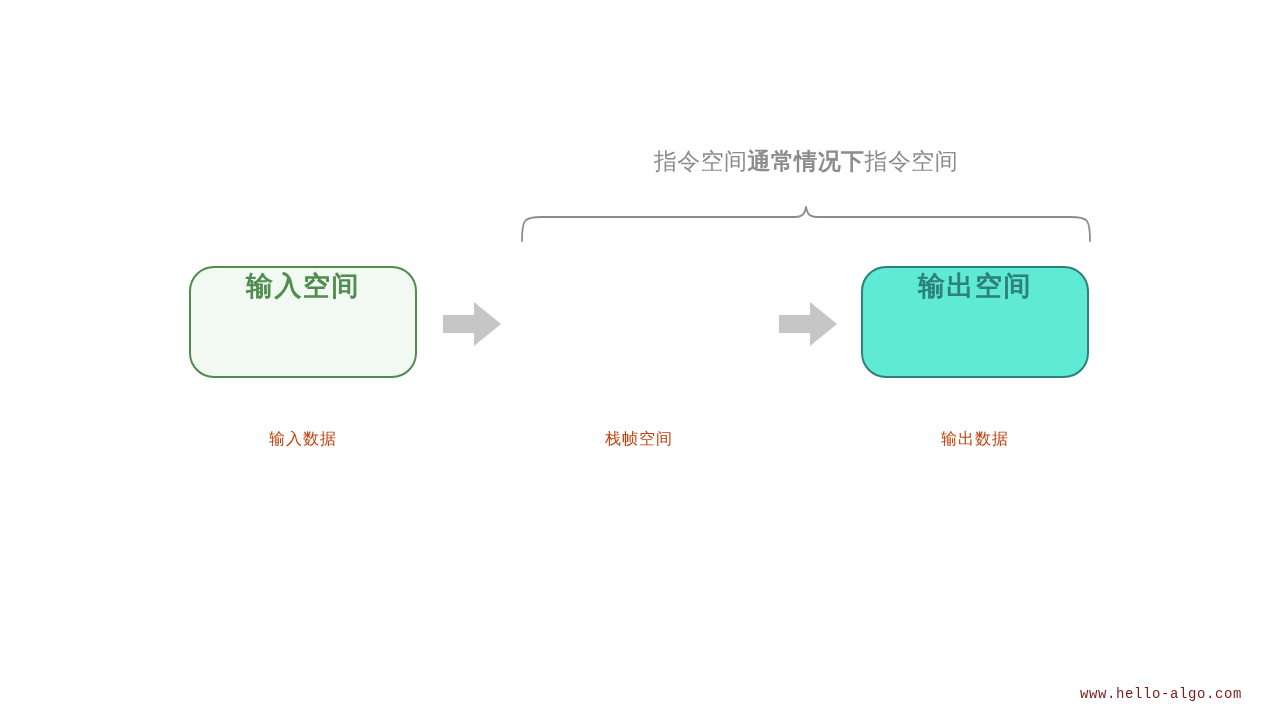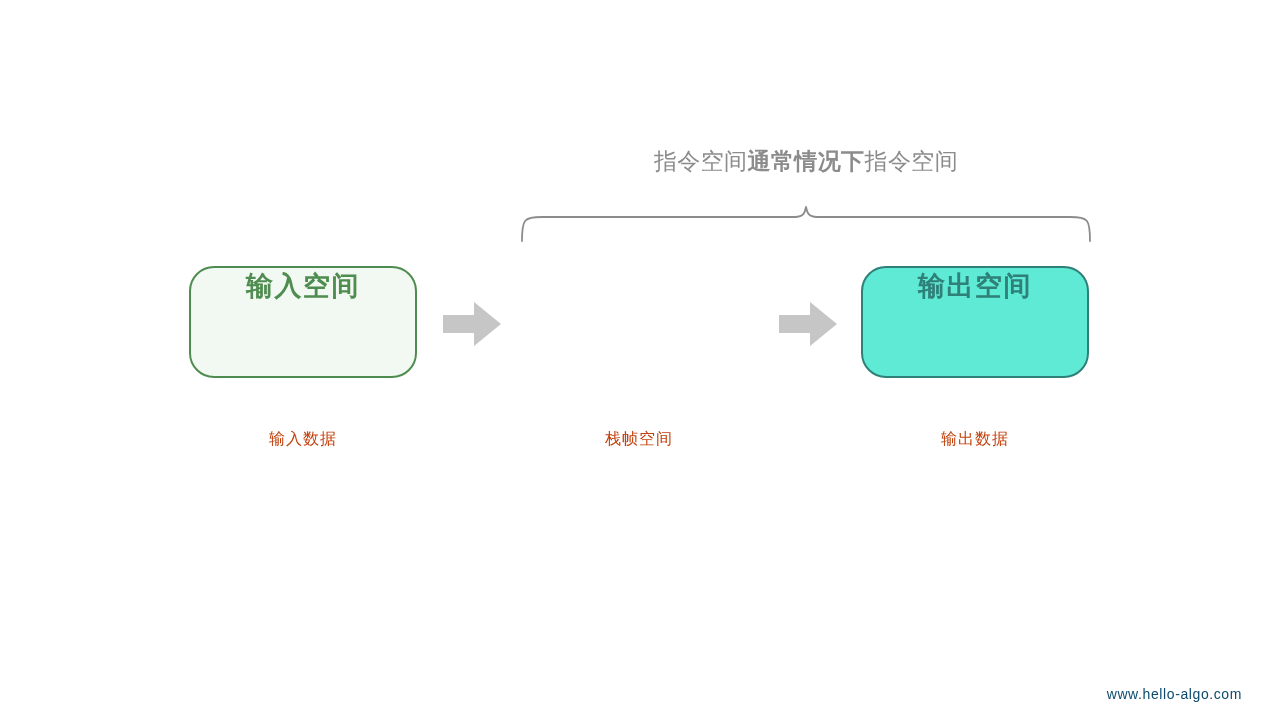--- a/index.html
+++ b/index.html
@@ -105,23 +105,23 @@
   #caption-input  { left: 189px; top: 415px; }
   #caption-temp   { left: 525px; top: 415px; }
   #caption-output { left: 861px; top: 415px; }
   .caption .line { display: block; }
 
   
   .watermark {
     position: absolute;
     right: 38px;
     bottom: 18px;
-    font-family: Liberation Sans, sans-serif;
+    font-family: Liberation Mono, monospace;
     font-size: 14px;
-    color: #0c4a6e;
+    color: #7f1d1d;
     letter-spacing: 0.6px;
   }
 </style>
 </head>
 <body>
 
 <div id="canvas">
 
   <div class="brace-caption">
     <span>指令空间</span><span class="strong">通常情况下</span><span>指令空间</span>

